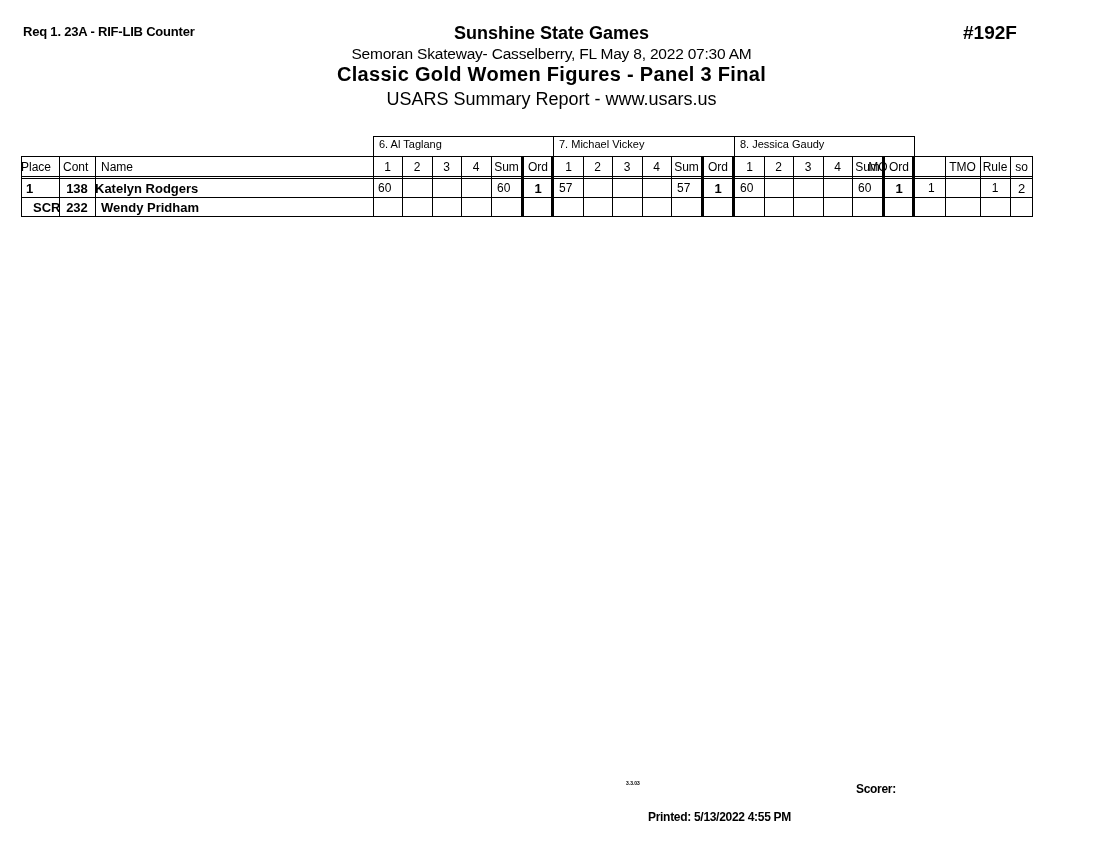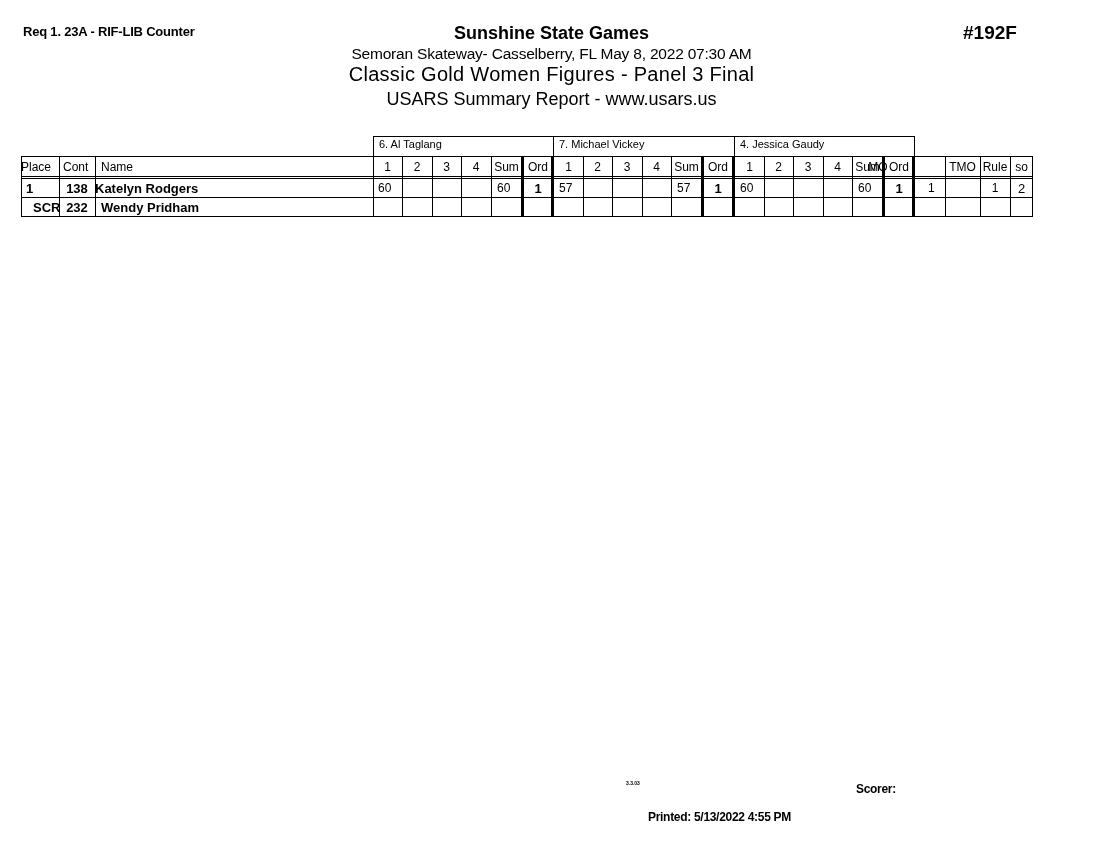--- a/index.html
+++ b/index.html
@@ -3,21 +3,21 @@
 <meta charset="utf-8">
 <style>
   html, body { margin: 0; padding: 0; background: #ffffff; }
   body { width: 1100px; height: 850px; position: relative; overflow: hidden; color: #000; font-family: "Liberation Sans", sans-serif; }
   .abs { position: absolute; }
   .req { left: 23px; top: 24px; font-size: 13px; font-weight: bold; letter-spacing: -0.2px; }
   .evno { left: 963px; top: 22px; font-size: 19px; font-weight: bold; }
   .center { left: 300px; width: 503px; text-align: center; }
   .t1 { top: 23px; font-size: 18px; font-weight: bold; }
   .t2 { top: 45px; font-size: 15.5px; letter-spacing: -0.2px; }
-  .t3 { top: 63px; font-size: 20px; font-weight: normal; letter-spacing: 0.3px; }
+  .t3 { top: 63px; font-size: 20px; font-weight: bold; letter-spacing: 0.3px; }
   .t4 { top: 89px; font-size: 18px; }
 
   .cell { position: absolute; box-sizing: border-box; font-size: 12px; line-height: 19px; white-space: nowrap; overflow: hidden; }
   .c { text-align: center; }
   .l { padding-left: 3px; }
   .b { font-weight: bold; font-size: 13px; }
   .judge-h { font-size: 11px; padding-left: 6px; line-height: 14px; top: 137px; height: 20px; }
 
   .line { position: absolute; background: #000; }
 
@@ -31,21 +31,21 @@
 <div class="abs evno">#192F</div>
 <div class="abs center t1">Sunshine State Games</div>
 <div class="abs center t2">Semoran Skateway- Casselberry, FL  May 8, 2022  07:30 AM</div>
 <div class="abs center t3">Classic Gold Women Figures - Panel 3 Final</div>
 <div class="abs center t4">USARS Summary Report - www.usars.us</div>
 
 <div>
 
   <div class="cell judge-h" style="left:373px;width:180px;">6.  Al Taglang</div>
   <div class="cell judge-h" style="left:553px;width:181px;">7.  Michael Vickey</div>
-  <div class="cell judge-h" style="left:734px;width:180px;">4.  Jessica Gaudy</div>
+  <div class="cell judge-h" style="left:734px;width:180px;">8.  Jessica Gaudy</div>
 
   <div>
     <div class="cell l" style="left:21px;top:158px;width:38px;height:19px;padding-left:0;">Place</div>
     <div class="cell l" style="left:59px;top:158px;width:36px;height:19px;padding-left:4px;">Cont</div>
     <div class="cell l" style="left:95px;top:158px;width:278px;height:19px;padding-left:6px;">Name</div>
 
     <div class="cell c" style="left:373px;top:158px;width:29px;height:19px;">1</div>
     <div class="cell c" style="left:402px;top:158px;width:30px;height:19px;">2</div>
     <div class="cell c" style="left:432px;top:158px;width:29px;height:19px;">3</div>
     <div class="cell c" style="left:461px;top:158px;width:30px;height:19px;">4</div>

